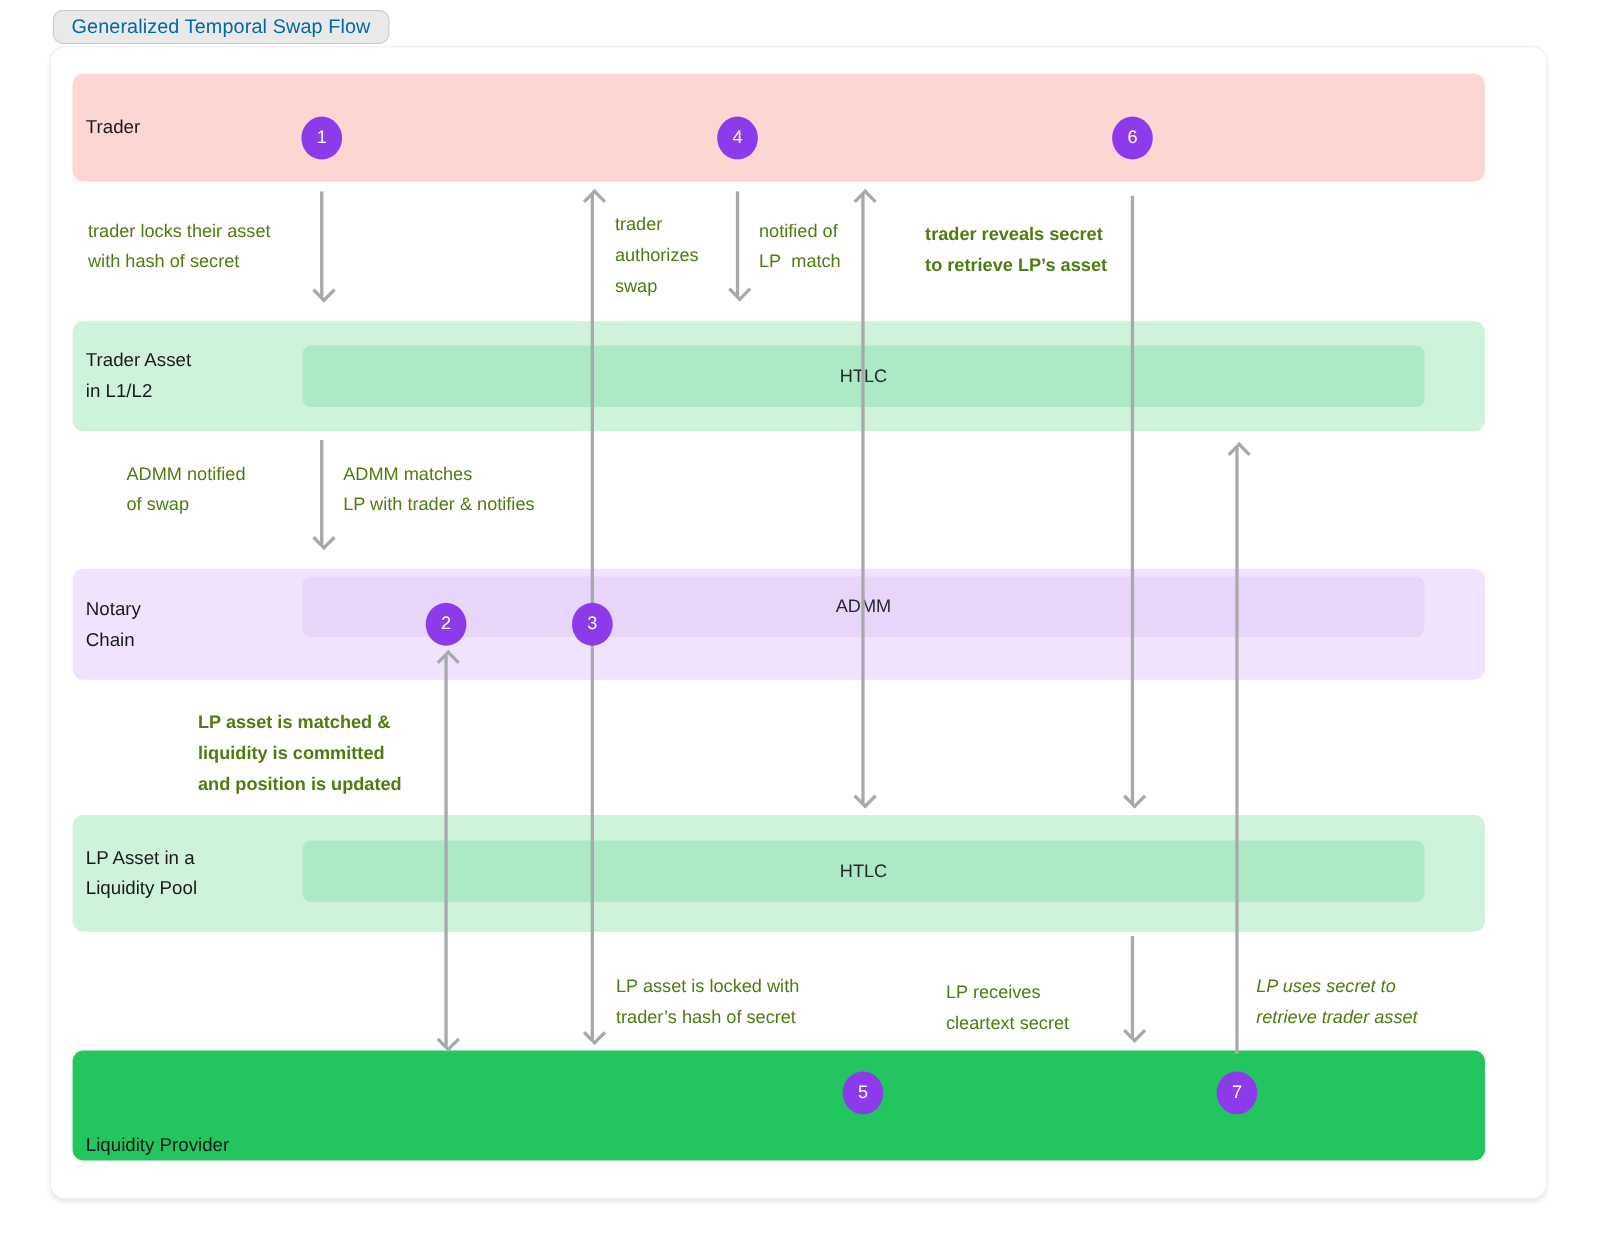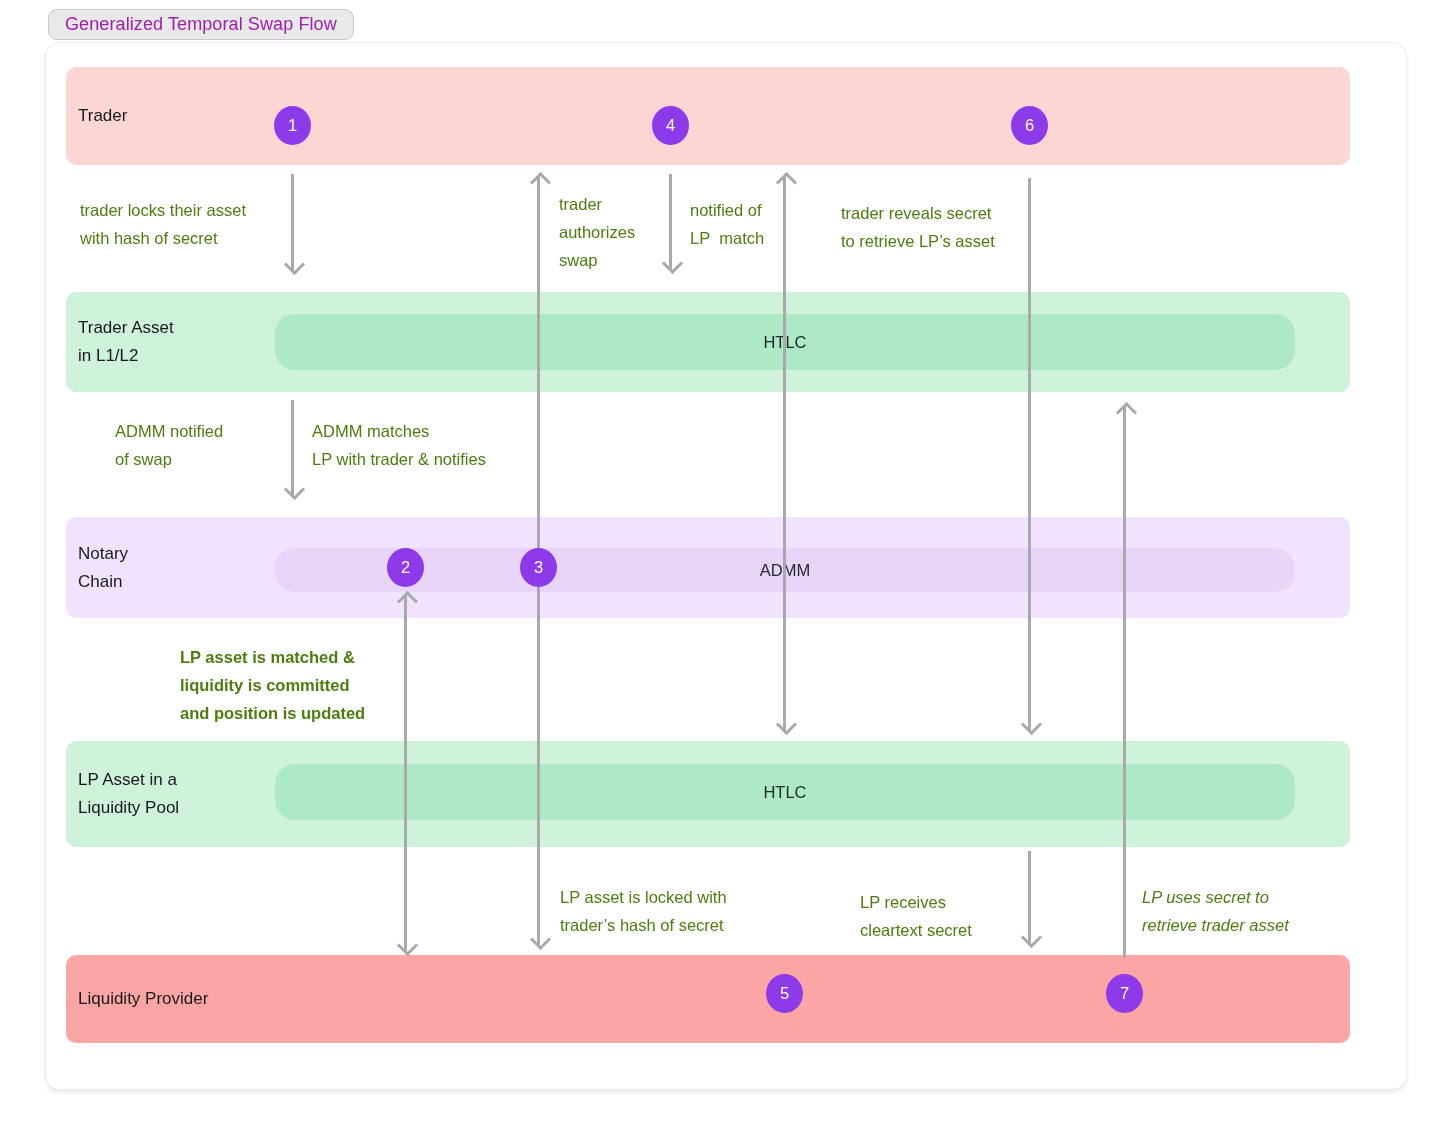--- a/index.html
+++ b/index.html
@@ -2,40 +2,40 @@
 <html><head>
 <meta charset="utf-8">
 <style>
   html,body{margin:0;padding:0;background:#ffffff;}
   body{font-family:"Liberation Sans","DejaVu Sans",sans-serif;}
   .canvas{position:relative;width:1456px;height:1135px;background:#ffffff;overflow:hidden;}
 
   .title-pill{
     position:absolute;left:48px;top:9px;
     background:#e9e9ea;border:1px solid #c9c9cb;border-radius:9px;
-    padding:4px 16px;font-size:18px;color:#a21caf;letter-spacing:.1px;
+    padding:4px 16px;font-size:18px;color:#0369a1;letter-spacing:.1px;
   }
 
   .board{
     position:absolute;left:45px;top:42px;width:1360px;height:1046px;
     background:#ffffff;border:1px solid #ececee;border-radius:14px;
     box-shadow:0 3px 5px -1px rgba(0,0,0,0.10);
   }
 
   .lane{
     position:absolute;left:66px;width:1284px;border-radius:10px;
     display:flex;align-items:center;
   }
   .lane-label{
     padding-left:12px;font-size:17px;color:#17191d;line-height:28px;
     white-space:pre-line;
   }
 
   .inner-box{
-    position:absolute;left:275px;width:1020px;border-radius:20px;
+    position:absolute;left:275px;width:1020px;border-radius:8px;
     display:flex;align-items:center;justify-content:center;
     font-size:16.5px;color:#24292e;
   }
 
   .step{
     position:absolute;width:37px;height:39px;border-radius:50%;
     background:#8d3bea;color:#ffffff;font-size:16.5px;
     display:flex;align-items:center;justify-content:center;z-index:5;
   }
 
@@ -75,33 +75,33 @@
 in L1/L2</div>
   </div>
   <div class="inner-box" style="top:314px;height:56px;background:#ace9c4;">
     <span>HTLC</span>
   </div>
 
   <div class="lane" style="top:517px;height:101px;background:#f1e3fd;">
     <div class="lane-label">Notary
 Chain</div>
   </div>
-  <div class="inner-box" style="top:548px;height:44px;background:#e9d5f9;">
+  <div class="inner-box" style="top:524px;height:55px;background:#e9d5f9;">
     <span>ADMM</span>
   </div>
 
   <div class="lane" style="top:741px;height:106px;background:#cff2db;">
     <div class="lane-label">LP Asset in a
 Liquidity Pool</div>
   </div>
   <div class="inner-box" style="top:764px;height:56px;background:#ace9c4;">
     <span>HTLC</span>
   </div>
 
-  <div class="lane" style="top:955px;height:88px;background:#fca5a5;">
+  <div class="lane" style="top:955px;height:100px;background:#22c55e;align-items:flex-end;">
     <div class="lane-label">Liquidity Provider</div>
   </div>
 
   <div class="arrow head-down" style="left:291px;top:174px;height:96px;"></div>
   <div class="arrow head-down" style="left:291px;top:400px;height:95px;"></div>
   <div class="arrow head-up head-down" style="left:537px;top:177px;height:768px;"></div>
   <div class="arrow head-down" style="left:669px;top:174px;height:95px;"></div>
   <div class="arrow head-up head-down" style="left:783px;top:177px;height:553px;"></div>
   <div class="arrow head-down" style="left:1028px;top:178px;height:552px;"></div>
   <div class="arrow head-down" style="left:1028px;top:851px;height:92px;"></div>
@@ -116,21 +116,21 @@
   <div class="step" style="left:1011px;top:106px;">6</div>
   <div class="step" style="left:1106px;top:974px;">7</div>
 
   <div class="anno" style="left:80px;top:196px;">trader locks their asset
 with hash of secret</div>
   <div class="anno" style="left:559px;top:190px;">trader
 authorizes
 swap</div>
   <div class="anno" style="left:690px;top:196px;">notified of
 LP&nbsp; match</div>
-  <div class="anno" style="left:841px;top:199px;">trader reveals secret
+  <div class="anno" style="left:841px;top:199px;font-weight:bold;">trader reveals secret
 to retrieve LP’s asset</div>
   <div class="anno" style="left:115px;top:417px;">ADMM notified
 of swap</div>
   <div class="anno" style="left:312px;top:417px;">ADMM matches
 LP with trader &amp; notifies</div>
   <div class="anno center" style="left:180px;top:643px;width:215px;">LP asset is matched &amp;
 liquidity is committed
 and position is updated</div>
   <div class="anno" style="left:560px;top:883px;">LP asset is locked with
 trader’s hash of secret</div>

